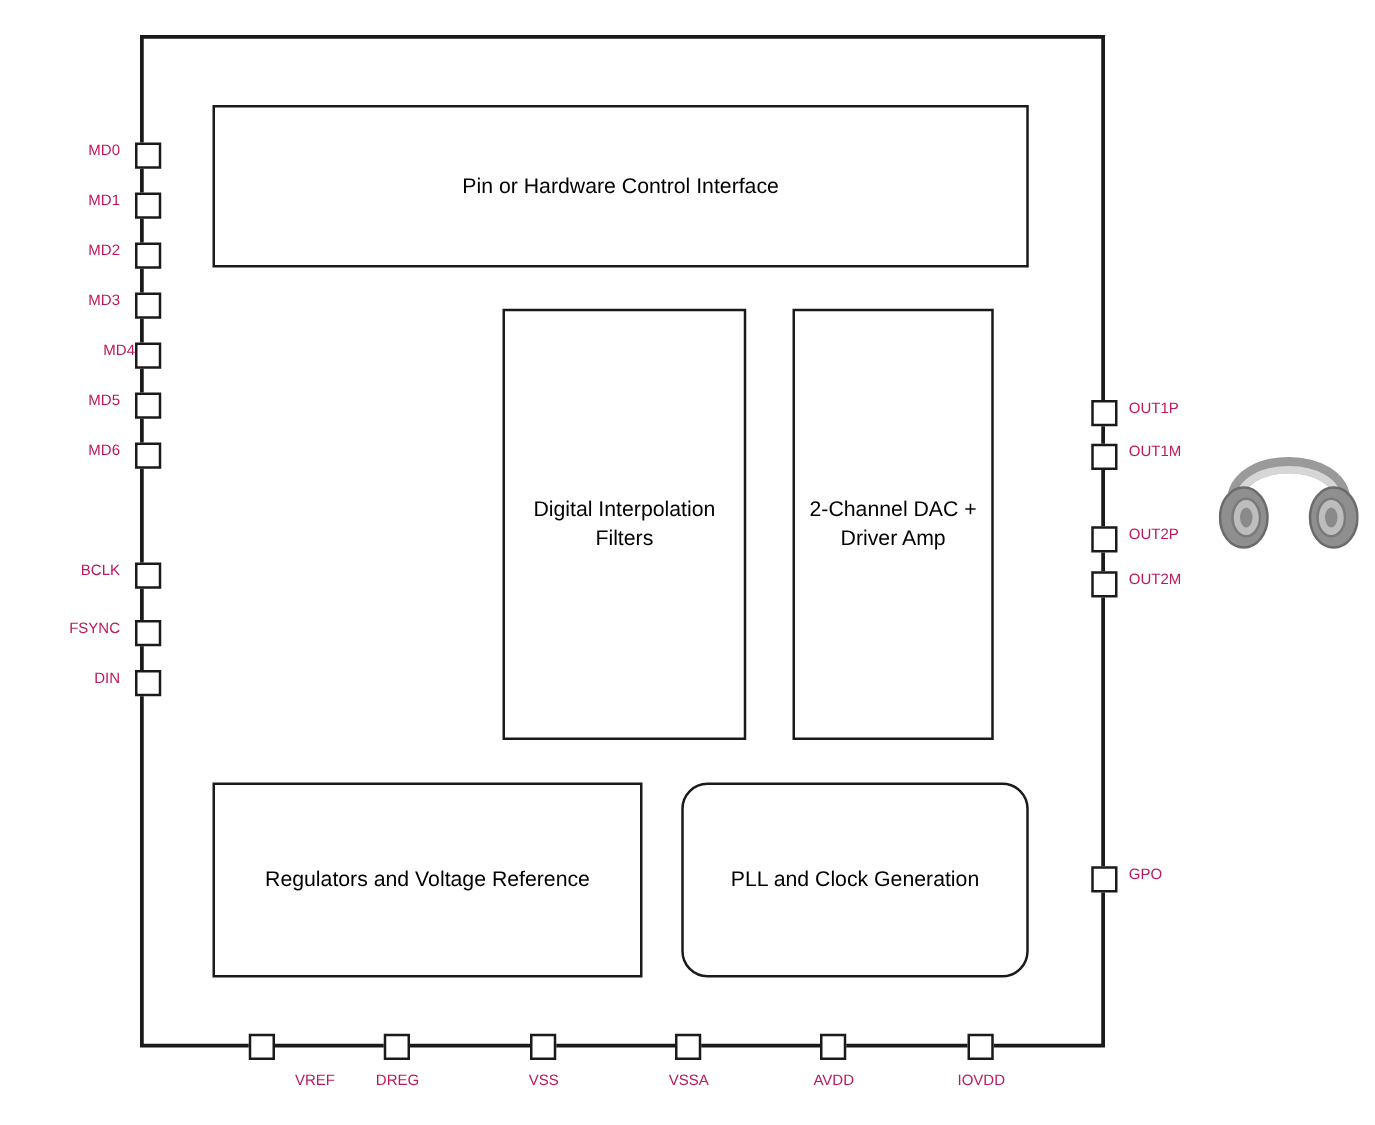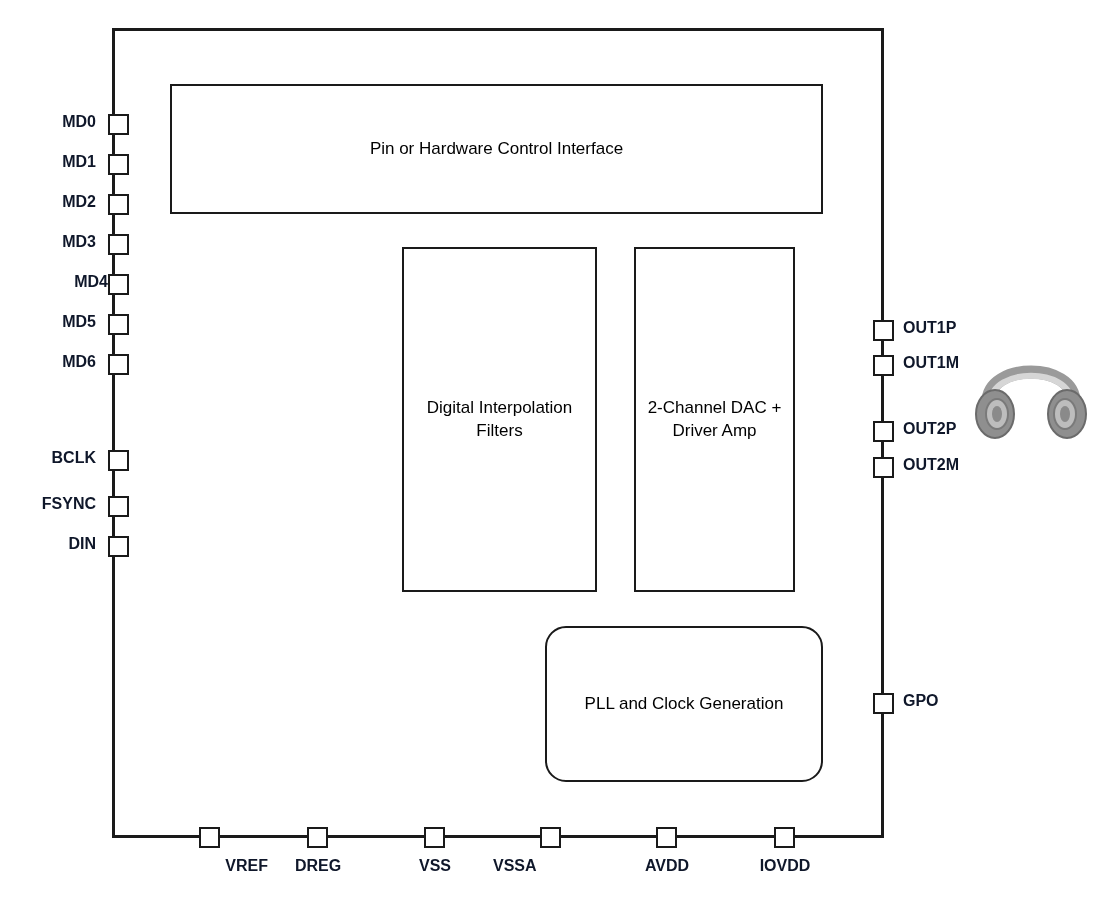--- a/index.html
+++ b/index.html
@@ -56,24 +56,23 @@
     width: 21px;
     height: 21px;
     border: 2px solid #1a1a1a;
     background: #ffffff;
     box-sizing: border-box;
   }
 
   
   .pin-label {
     position: absolute;
-    font-size: 16px;
-    color: #0f172a;
+    font-size: 12px;
+    color: #be185d;
     white-space: nowrap;
-    font-weight: bold;
   }
   .pin-label.right-align {
     text-align: right;
   }
 
   
   .headphones {
     position: absolute;
     left: 975px;
     top: 340px;
@@ -102,20 +101,23 @@
   <div class="block" style="left:402px; top:247px; width:195px; height:345px;">
     <span class="label-lines">Digital Interpolation
 Filters</span>
   </div>
 
   <div class="block" style="left:634px; top:247px; width:161px; height:345px;">
     <span class="label-lines">2-Channel DAC +
 Driver Amp</span>
   </div>
 
+  <div class="block" style="left:170px; top:626px; width:344px; height:156px;">
+    <span class="label-lines">Regulators and Voltage Reference</span>
+  </div>
 
   <div class="block" style="left:545px; top:626px; width:278px; height:156px;border-radius:21px;">
     <span class="label-lines">PLL and Clock Generation</span>
   </div>
 
   <div class="pin" style="left:108px; top:114px;"></div>
   <div class="pin-label right-align" style="left:0px; top:113px; width:96px;">MD0</div>
 
   <div class="pin" style="left:108px; top:154px;"></div>
   <div class="pin-label right-align" style="left:0px; top:153px; width:96px;">MD1</div>
@@ -162,21 +164,21 @@
   <div class="pin" style="left:199px; top:827px;"></div>
   <div class="pin-label" style="left:152px; top:857px; width:116px; text-align:right;">VREF</div>
 
   <div class="pin" style="left:307px; top:827px;"></div>
   <div class="pin-label" style="left:260px; top:857px; width:116px; text-align:center;">DREG</div>
 
   <div class="pin" style="left:424px; top:827px;"></div>
   <div class="pin-label" style="left:377px; top:857px; width:116px; text-align:center;">VSS</div>
 
   <div class="pin" style="left:540px; top:827px;"></div>
-  <div class="pin-label" style="left:493px; top:857px; width:116px; ">VSSA</div>
+  <div class="pin-label" style="left:493px; top:857px; width:116px; text-align:center;">VSSA</div>
 
   <div class="pin" style="left:656px; top:827px;"></div>
   <div class="pin-label" style="left:609px; top:857px; width:116px; text-align:center;">AVDD</div>
 
   <div class="pin" style="left:774px; top:827px;"></div>
   <div class="pin-label" style="left:727px; top:857px; width:116px; text-align:center;">IOVDD</div>
 
   <div class="headphones">
     <svg width="112" height="110" viewBox="0 0 112 110" xmlns="http://www.w3.org/2000/svg">
 

